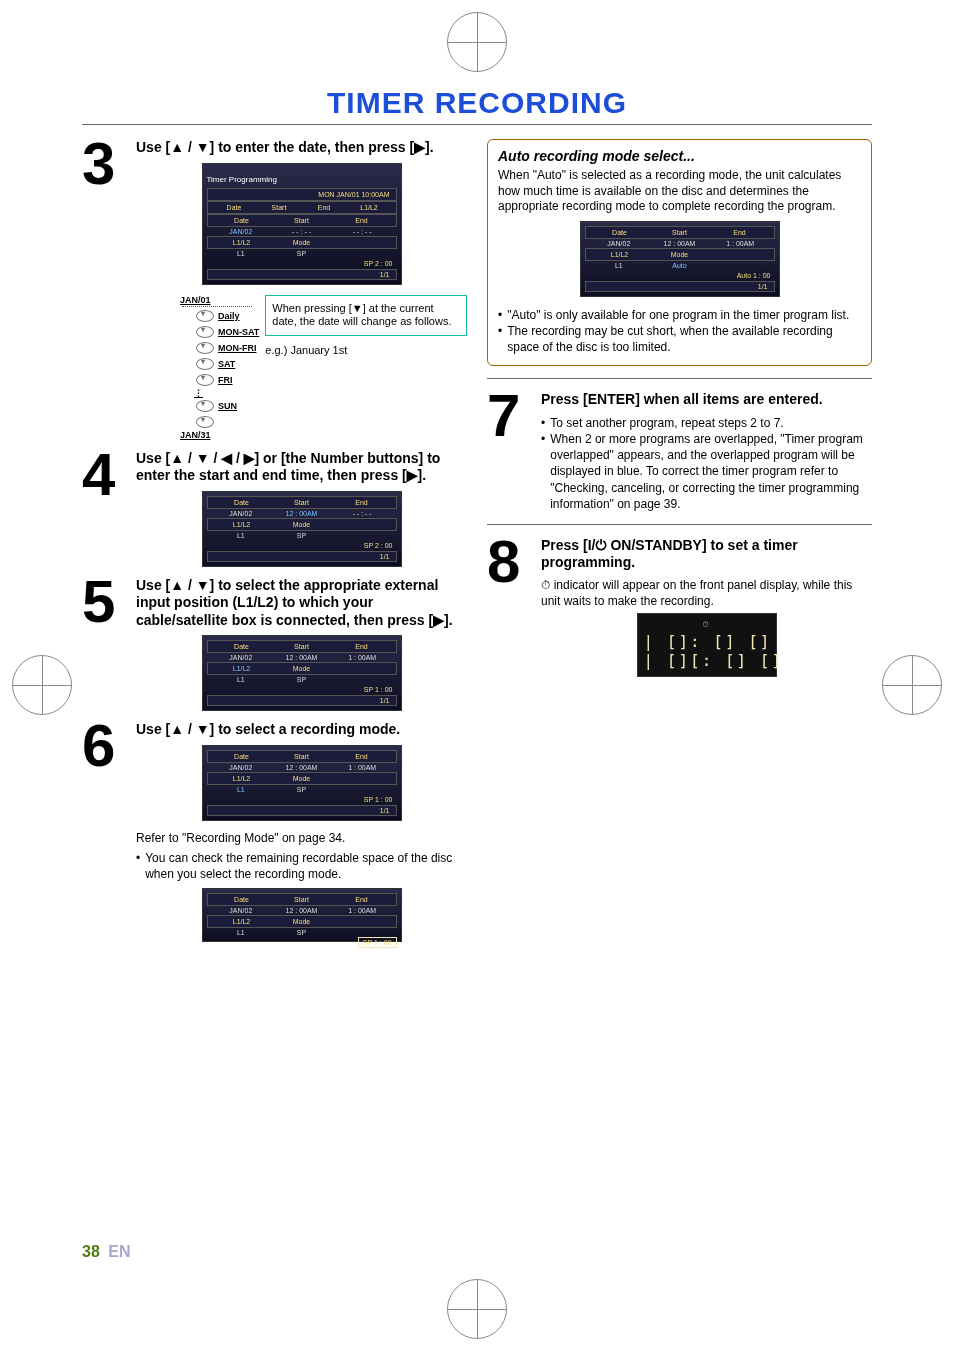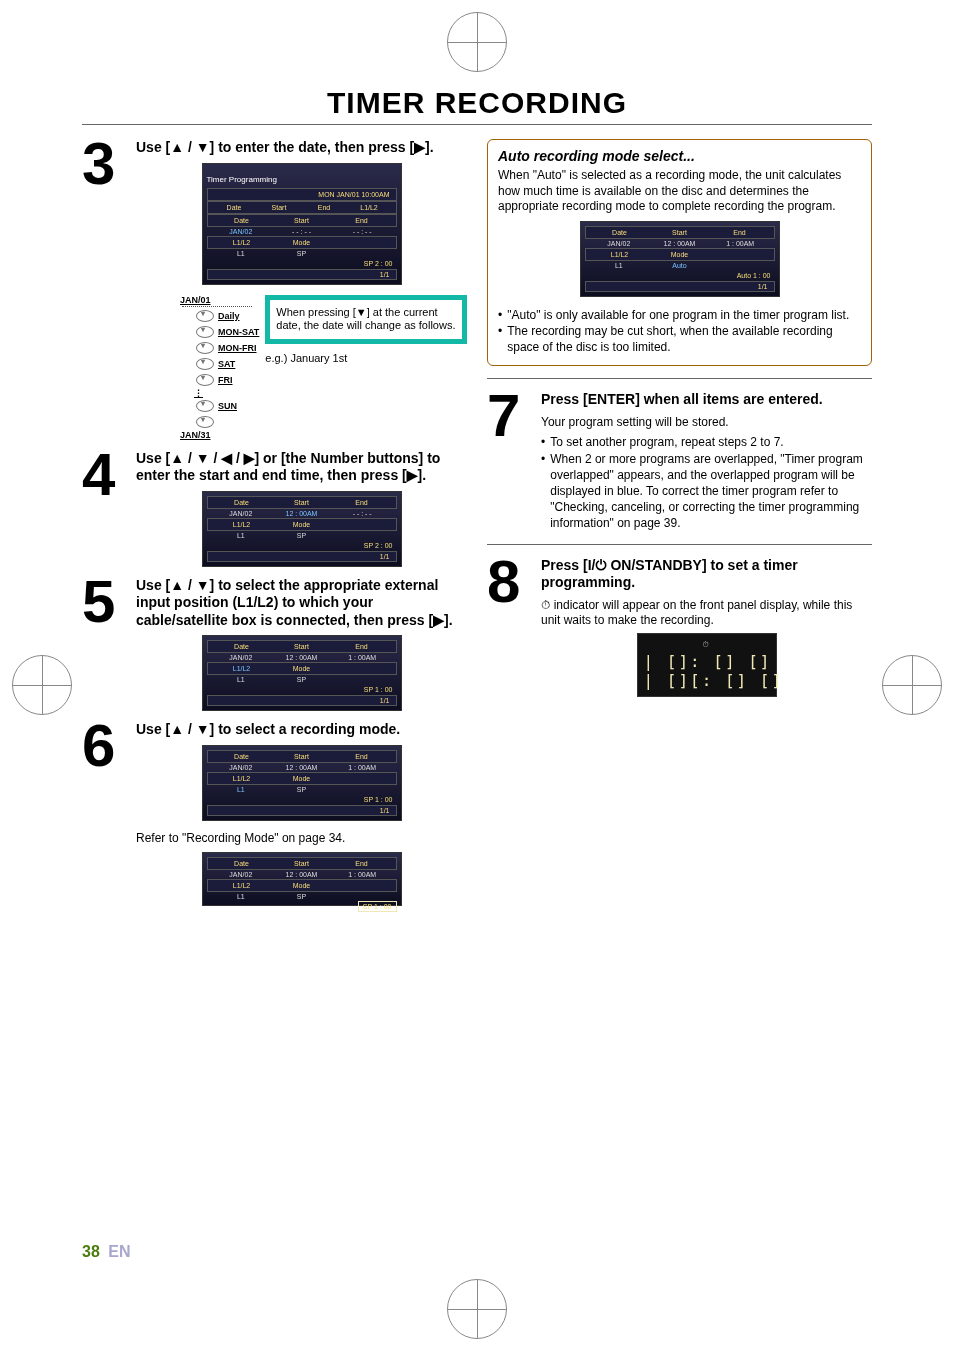--- a/index.html
+++ b/index.html
@@ -27,21 +27,21 @@
 .crop-bot  { left: 447px; bottom: 12px; }
 .crop-left { left: 12px; top: 655px; }
 .crop-right{ right: 12px; top: 655px; }
 
 .page {
   position: absolute;
   left: 82px; right: 82px; top: 86px; bottom: 86px;
 }
 h1.title {
   text-align: center;
-  color: #000000;
+  color: #1d4ed8;
   font-size: 30px;
   font-weight: bold;
   letter-spacing: 1px;
   margin-bottom: 4px;
 }
 .title-rule {
   border-top: 1px solid #666;
   margin-bottom: 14px;
 }
 .cols {
@@ -170,21 +170,21 @@
 }
 .flow-lbl { font-weight: bold; }
 .flow-arrow { font-size: 9px; padding-left: 22px; }
 .flow-top, .flow-bot {
   font-weight: bold; font-size: 9px; margin-left: 8px;
 }
 .flow-top-rule {
   border-top: 1px dotted #555; width: 70px; margin: 1px 0 1px 10px;
 }
 .note-box {
-  border: 5px solid #14b8a6;
+  border: 1px solid #14b8a6;
   padding: 6px;
   font-size: 11px;
   line-height: 1.25;
 }
 
 .bullets {
   font-size: 12px;
   line-height: 1.35;
   margin-top: 4px;
 }
@@ -416,20 +416,25 @@
               </div>
             <div class="osd-row">
                 <span style="color:#7ac3ff">L1</span>
                 <span>SP</span>
                 <span></span>
               </div>
             <div class="osd-foot">SP   1 : 00</div>
             <div class="osd-page">1/1</div>
           </div>
           <div class="step-text">Refer to "Recording Mode" on page 34.</div>
+          <div class="bullets">
+            <div class="b">
+                <span>You can check the remaining recordable space of the disc when you select the recording mode.</span>
+              </div>
+          </div>
           <div class="osd" style="width:200px;">
             <div class="osd-hdr">
                 <span>Date</span>
                 <span>Start</span>
                 <span>End</span>
               </div>
             <div class="osd-row">
                 <span>JAN/02</span>
                 <span>12 : 00AM</span>
                 <span>1 : 00AM</span>
@@ -487,21 +492,20 @@
             </div>
         </div>
       </div>
 
       <div class="hr"></div>
 
       <div class="step">
         <div class="step-num">7</div>
         <div class="step-body">
           <div class="step-head">Press [ENTER] when all items are entered.</div>
-          <div class="step-text">Your program setting will be stored.</div>
           <div class="bullets">
             <div class="b">
                 <span>To set another program, repeat steps 2 to 7.</span>
               </div>
             <div class="b">
                 <span>When 2 or more programs are overlapped, "Timer program overlapped" appears, and the overlapped program will be displayed in blue. To correct the timer program refer to "Checking, canceling, or correcting the timer programming information" on page 39.</span>
               </div>
           </div>
         </div>
       </div>

